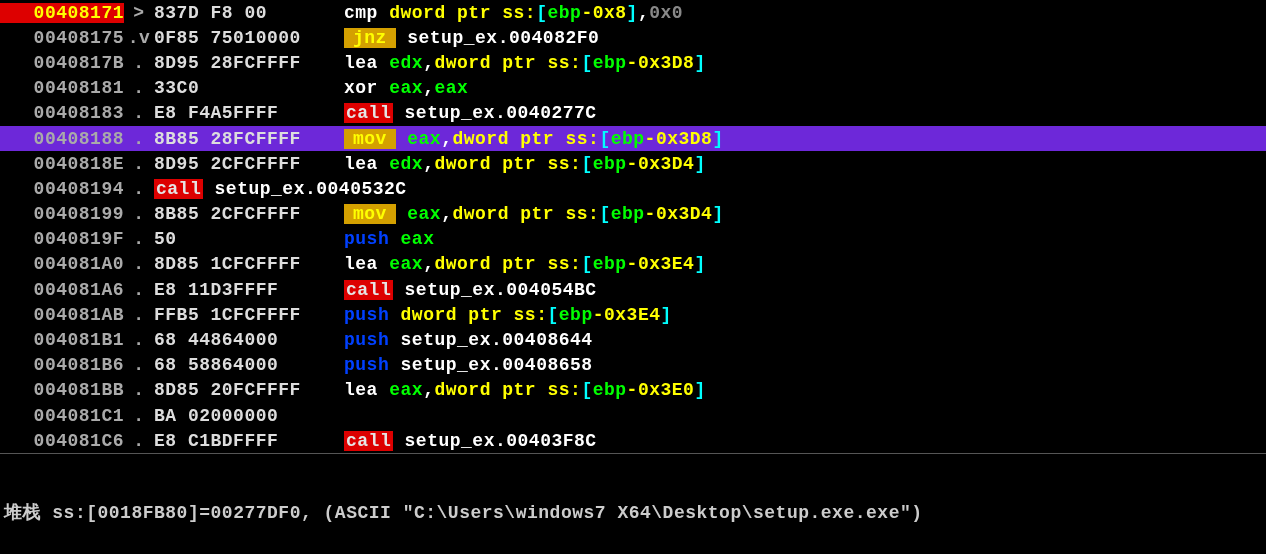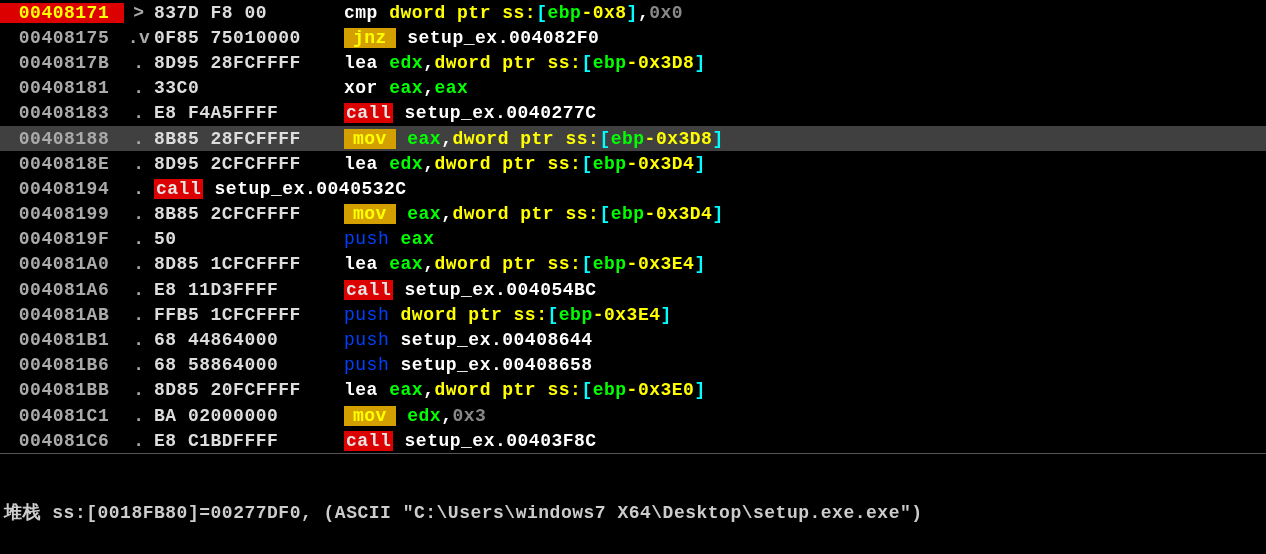--- a/index.html
+++ b/index.html
@@ -1,33 +1,33 @@
 <!DOCTYPE html>
 <html><head>
 <meta charset="utf-8">
 <style>
   html,body{margin:0;padding:0;background:#000;color:#fff;width:1266px;height:554px;overflow:hidden}
   body{font-family:"Courier New",monospace;font-size:18px;font-weight:bold;letter-spacing:0.5px}
   .main{display:flex;flex-direction:column;height:100%}
   .disasm{flex:1;border-bottom:1px solid #555}
   .row{display:flex;align-items:center;height:25.2px;white-space:pre}
-  .addr{width:120px;text-align:center;padding-left:4px;color:#aaa}
+  .addr{width:120px;text-align:right;padding-left:4px;color:#aaa}
   .addr.current{background:#d00;color:#ff0}
   .flag{width:30px;text-align:center;color:#aaa}
   .bytes{width:190px;color:#ddd}
   .asm{flex:1}
-  .row.sel{background:#404040}
+  .row.sel{background:#6d28d9}
   .m-red{color:#e5e5e5;background:#d00;padding:0 2px}
   .m-yel{color:#ff0;background:#d4a000;padding:0 9px}
   .op-white{color:#fff}
   .t-yel{color:#ffff00}
   .t-grn{color:#00ff00}
   .t-cyn{color:#00ffff}
   .t-gry{color:#888}
-  .t-blu{color:#0040ff;font-weight:normal}
+  .t-blu{color:#0040ff;font-weight:bold}
   .und{}
   .status{padding:4px 4px 10px 4px;color:#ccc;font-size:18px;line-height:22px;white-space:pre}
 </style>
 </head>
 <body>
 <div class="main">
 
 <div class="disasm" id="disasm">
       <div class="row"><div class="addr current">00408171</div><div class="flag">&gt;</div><div class="bytes">837D F8 00</div><div class="asm"><span class="op-white">cmp</span><span> </span><span class="t-yel">dword ptr ss:</span><span class="t-cyn">[</span><span class="t-grn">ebp</span><span class="t-yel">-</span><span class="t-yel">0x8</span><span class="t-cyn">]</span><span class="op-white">,</span><span class="t-gry">0x0</span></div></div>
       <div class="row"><div class="addr">00408175</div><div class="flag">.v</div><div class="bytes">0F85 75010000</div><div class="asm"><span class="m-yel">jnz</span><span> </span><span class="op-white">setup_ex.004082F0</span></div></div>
@@ -38,20 +38,20 @@
       <div class="row"><div class="addr">0040818E</div><div class="flag">.</div><div class="bytes">8D95 2CFCFFFF</div><div class="asm"><span class="op-white">lea</span><span> </span><span class="t-grn">edx</span><span class="op-white">,</span><span class="t-yel">dword ptr ss:</span><span class="t-cyn">[</span><span class="t-grn">ebp</span><span class="t-yel">-</span><span class="t-yel">0x3D4</span><span class="t-cyn">]</span></div></div>
       <div class="row"><div class="addr">00408194</div><div class="flag">.</div><div class="asm"><span class="m-red">call</span><span> </span><span class="op-white">setup_ex.0040532C</span></div></div>
       <div class="row"><div class="addr">00408199</div><div class="flag">.</div><div class="bytes">8B85 2CFCFFFF</div><div class="asm"><span class="m-yel">mov</span><span> </span><span class="t-grn">eax</span><span class="op-white">,</span><span class="t-yel">dword ptr ss:</span><span class="t-cyn">[</span><span class="t-grn">ebp</span><span class="t-yel">-</span><span class="t-yel">0x3D4</span><span class="t-cyn">]</span></div></div>
       <div class="row"><div class="addr">0040819F</div><div class="flag">.</div><div class="bytes">50</div><div class="asm"><span class="t-blu">push</span><span> </span><span class="t-grn">eax</span></div></div>
       <div class="row"><div class="addr">004081A0</div><div class="flag">.</div><div class="bytes">8D85 1CFCFFFF</div><div class="asm"><span class="op-white">lea</span><span> </span><span class="t-grn">eax</span><span class="op-white">,</span><span class="t-yel">dword ptr ss:</span><span class="t-cyn">[</span><span class="t-grn">ebp</span><span class="t-yel">-</span><span class="t-yel">0x3E4</span><span class="t-cyn">]</span></div></div>
       <div class="row"><div class="addr">004081A6</div><div class="flag">.</div><div class="bytes">E8 11D3FFFF</div><div class="asm"><span class="m-red">call</span><span> </span><span class="op-white">setup_ex.004054BC</span></div></div>
       <div class="row"><div class="addr">004081AB</div><div class="flag">.</div><div class="bytes">FFB5 1CFCFFFF</div><div class="asm"><span class="t-blu">push</span><span> </span><span class="t-yel">dword ptr ss:</span><span class="t-cyn">[</span><span class="t-grn">ebp</span><span class="t-yel">-</span><span class="t-yel">0x3E4</span><span class="t-cyn">]</span></div></div>
       <div class="row"><div class="addr">004081B1</div><div class="flag">.</div><div class="bytes"><span>68 </span><span class="und">44864000</span></div><div class="asm"><span class="t-blu">push</span><span> </span><span class="op-white">setup_ex.00408644</span></div></div>
       <div class="row"><div class="addr">004081B6</div><div class="flag">.</div><div class="bytes"><span>68 </span><span class="und">58864000</span></div><div class="asm"><span class="t-blu">push</span><span> </span><span class="op-white">setup_ex.00408658</span></div></div>
       <div class="row"><div class="addr">004081BB</div><div class="flag">.</div><div class="bytes">8D85 20FCFFFF</div><div class="asm"><span class="op-white">lea</span><span> </span><span class="t-grn">eax</span><span class="op-white">,</span><span class="t-yel">dword ptr ss:</span><span class="t-cyn">[</span><span class="t-grn">ebp</span><span class="t-yel">-</span><span class="t-yel">0x3E0</span><span class="t-cyn">]</span></div></div>
-      <div class="row"><div class="addr">004081C1</div><div class="flag">.</div><div class="bytes">BA 02000000</div><div class="asm"><span class="m-yel">mov</span><span> </span><span class="t-grn">edx</span><span class="op-white">,</span><span class="t-gry">0x3</span></div></div>
+      <div class="row"><div class="addr">004081C1</div><div class="flag">.</div><div class="bytes">BA 02000000</div></div>
       <div class="row"><div class="addr">004081C6</div><div class="flag">.</div><div class="bytes">E8 C1BDFFFF</div><div class="asm"><span class="m-red">call</span><span> </span><span class="op-white">setup_ex.00403F8C</span></div></div>
     </div>
 <div class="status">
   <div>堆栈 ss:[0018FB80]=00277DF0, (ASCII "C:\Users\windows7 X64\Desktop\setup.exe.exe")</div>
   
 </div>
 </div>
 
 </body></html>

